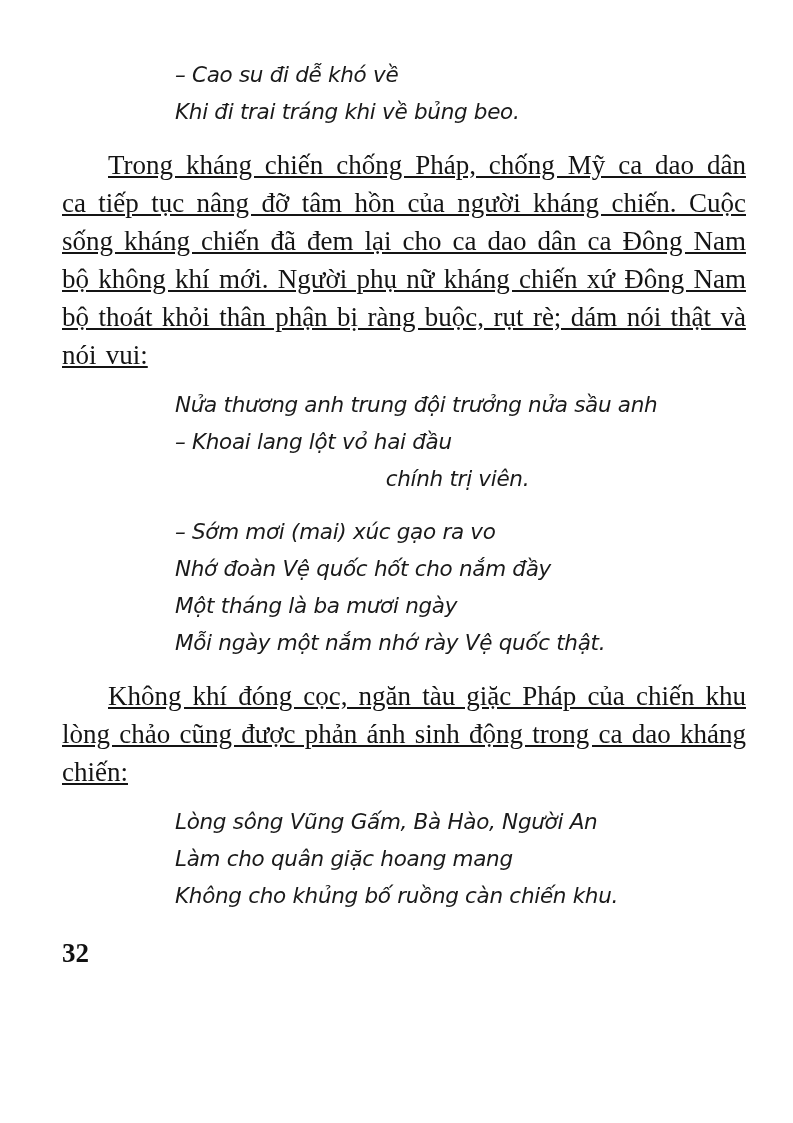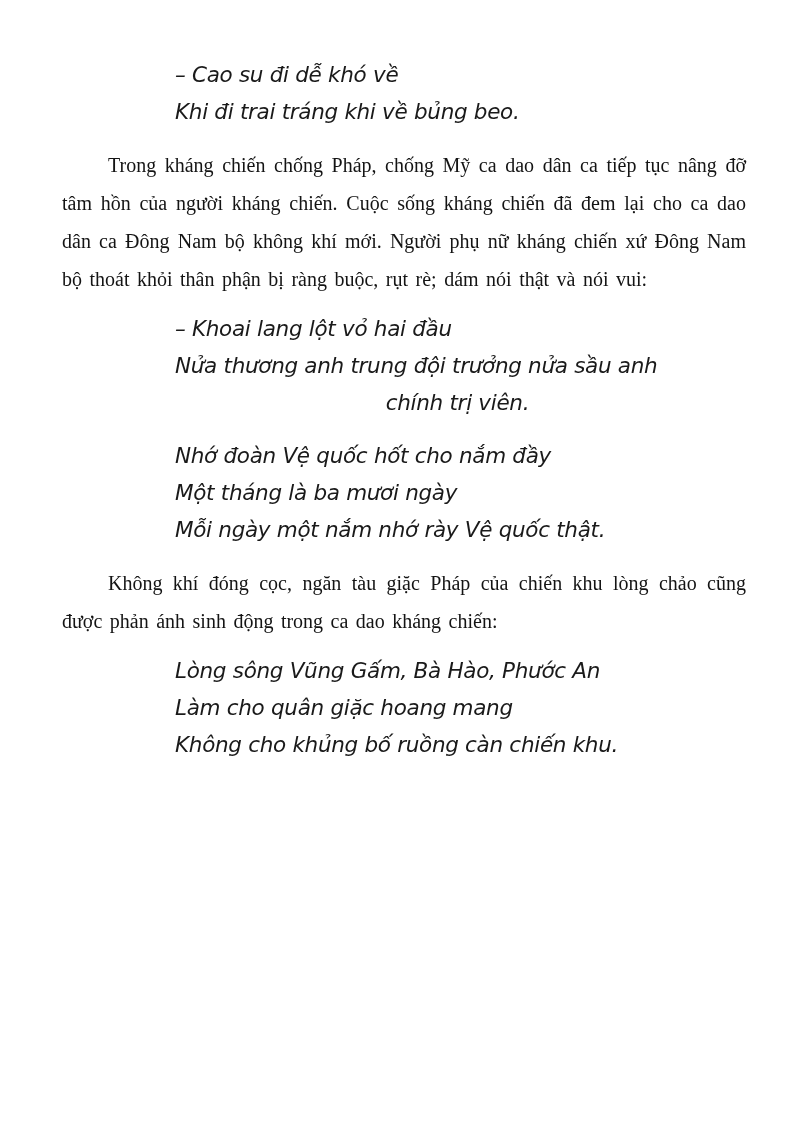--- a/index.html
+++ b/index.html
@@ -14,28 +14,29 @@
     margin: 0 auto;
     background: #ffffff;
     color: #141414;
     box-sizing: border-box;
     padding: 50px 47px 0 62px;
     overflow: hidden;
     font-family: "Liberation Serif", serif;
   }
   .body-paragraph {
     font-family: "Liberation Serif", serif;
-    font-size: 20px;
+    font-size: 27px;
     line-height: 38px;
     text-align: justify;
     text-align-last: left;
     text-indent: 46px;
     word-spacing: 2.5px;
     margin: 0 0 12px 0;
     color: #141414;
+    text-decoration: underline;
   }
   .verse-block {
     margin: 6px 0 16px 113px;
     font-family: "DejaVu Sans", sans-serif;
     font-style: italic;
     font-size: 21.5px;
     line-height: 37px;
     color: #1a1a1a;
     letter-spacing: -0.3px;
   }
@@ -60,34 +61,36 @@
 <div class="page">
 
   <div class="verse-block">
     <div class="verse-line">– Cao su đi dễ khó về</div>
     <div class="verse-line">Khi đi trai tráng khi về bủng beo.</div>
   </div>
 
   <p class="body-paragraph">Trong kháng chiến chống Pháp, chống Mỹ ca dao dân ca tiếp tục nâng đỡ tâm hồn của người kháng chiến. Cuộc sống kháng chiến đã đem lại cho ca dao dân ca Đông Nam bộ không khí mới. Người phụ nữ kháng chiến xứ Đông Nam bộ thoát khỏi thân phận bị ràng buộc, rụt rè; dám nói thật và nói vui:</p>
 
   <div class="verse-block">
+    <div class="verse-line">Nửa thương anh trung đội trưởng nửa sầu anh</div>
     <div class="verse-line">– Khoai lang lột vỏ hai đầu</div>
-    <div class="verse-line">Nửa thương anh trung đội trưởng nửa sầu anh</div>
     <div class="verse-line align-right">chính trị viên.</div>
   </div>
 
 
   <div class="verse-block">
+    <div class="verse-line">– Sớm mơi (mai) xúc gạo ra vo</div>
     <div class="verse-line">Nhớ đoàn Vệ quốc hốt cho nắm đầy</div>
     <div class="verse-line">Một tháng là ba mươi ngày</div>
     <div class="verse-line">Mỗi ngày một nắm nhớ rày Vệ quốc thật.</div>
   </div>
 
   <p class="body-paragraph">Không khí đóng cọc, ngăn tàu giặc Pháp của chiến khu lòng chảo cũng được phản ánh sinh động trong ca dao kháng chiến:</p>
 
   <div class="verse-block">
-    <div class="verse-line">Lòng sông Vũng Gấm, Bà Hào, Phước An</div>
+    <div class="verse-line">Lòng sông Vũng Gấm, Bà Hào, Người An</div>
     <div class="verse-line">Làm cho quân giặc hoang mang</div>
     <div class="verse-line">Không cho khủng bố ruồng càn chiến khu.</div>
   </div>
 
+  <div class="page-number">32</div>
 
 </div>
 
 </body></html>

